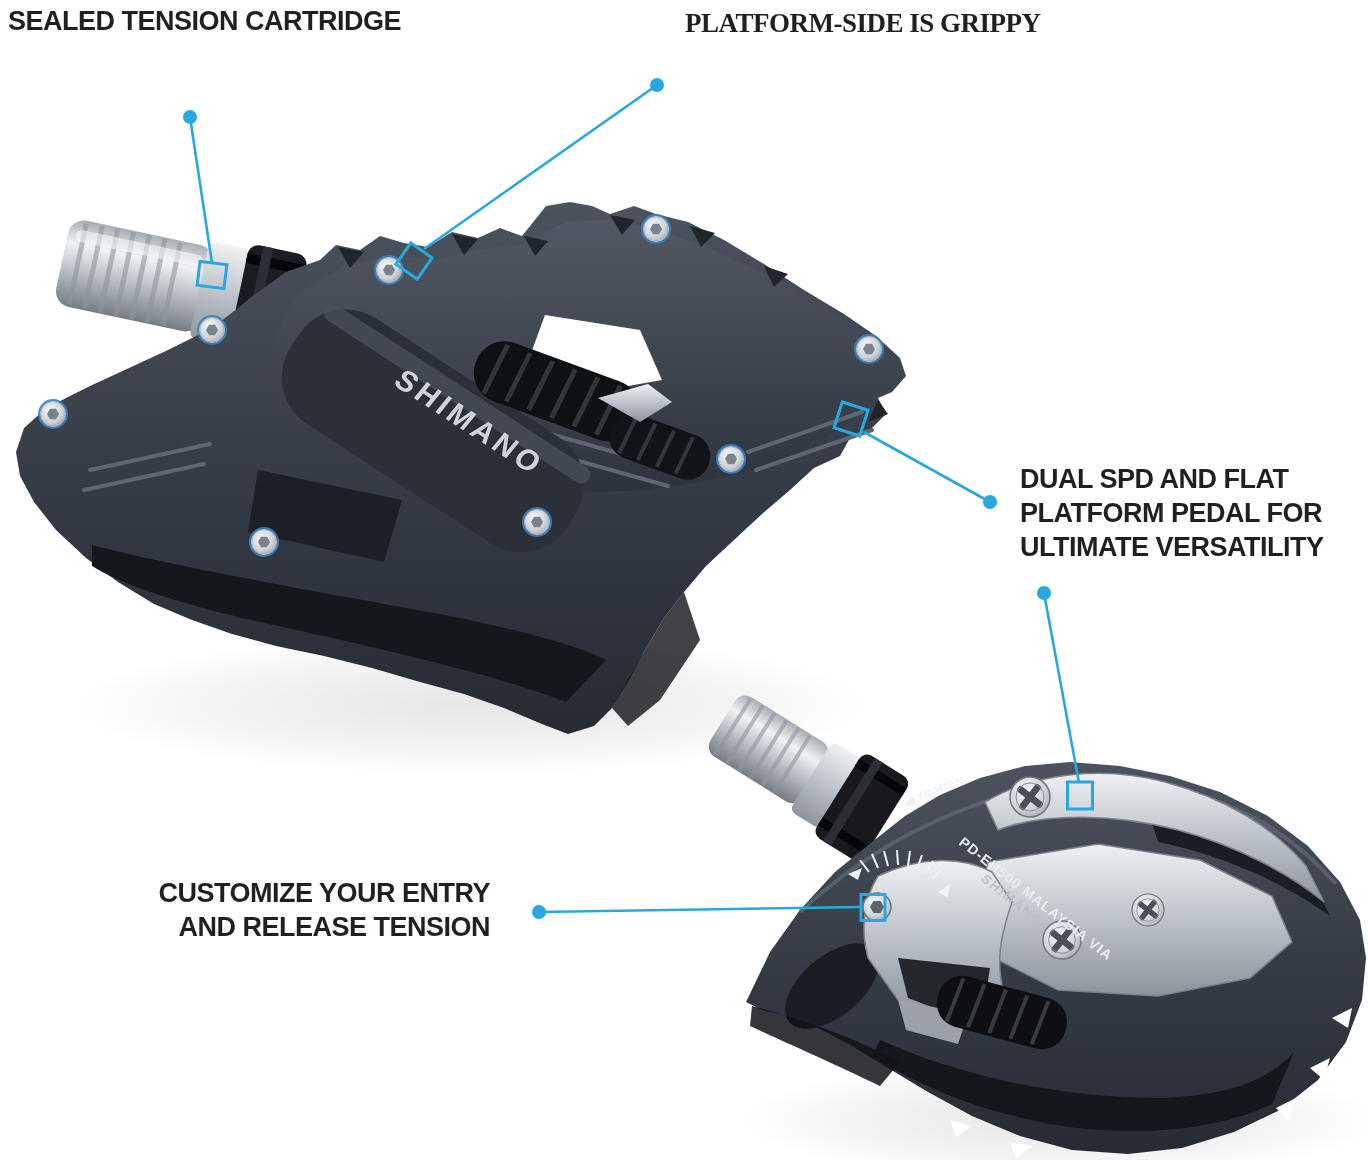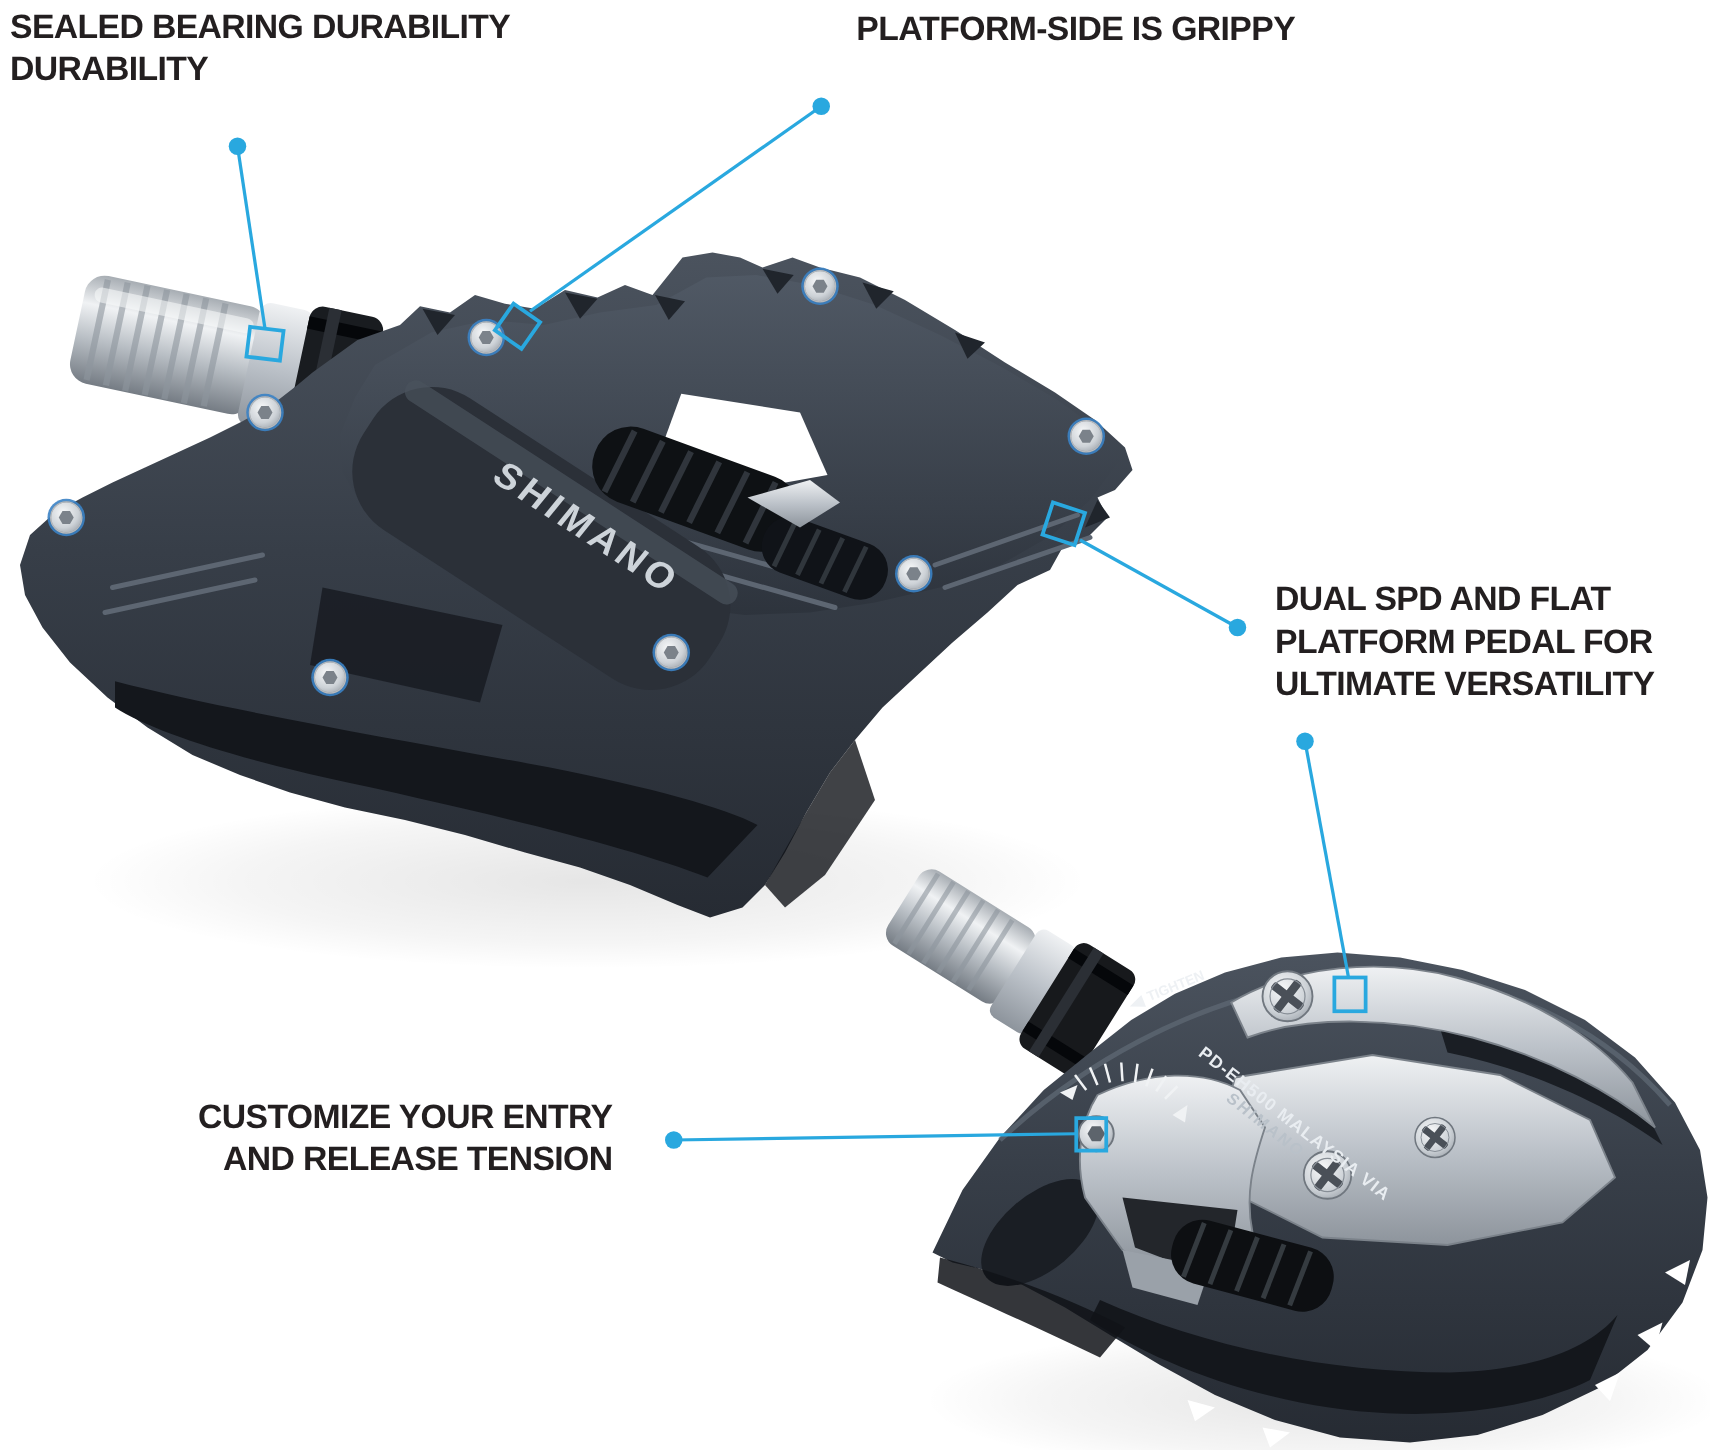--- a/index.html
+++ b/index.html
@@ -300,25 +300,24 @@
     <g fill="#29a8df">
       <circle cx="190" cy="117" r="7"></circle>
       <circle cx="657" cy="85" r="7"></circle>
       <circle cx="990" cy="502" r="7"></circle>
       <circle cx="1044" cy="593" r="7"></circle>
       <circle cx="539" cy="912" r="7"></circle>
     </g>
   </svg>
 
   <div class="callout" style="left:8px;top:4px;">
-    <div>SEALED BEARING DURABILITY</div>
-    <div>DURABILITY</div>
+    <div>SEALED TENSION CARTRIDGE</div>
   </div>
 
-  <div class="callout" style="left:685px;top:6px;">
+  <div class="callout" style="left:685px;top:6px;font-family:Liberation Serif, serif;">
     <div>PLATFORM-SIDE IS GRIPPY</div>
   </div>
 
   <div class="callout right" style="left:80px;top:876px;width:410px;">
     <div>CUSTOMIZE YOUR ENTRY</div>
     <div>AND RELEASE TENSION</div>
   </div>
 
   <div class="callout" style="left:1020px;top:462px;">
     <div>DUAL SPD AND FLAT</div>

